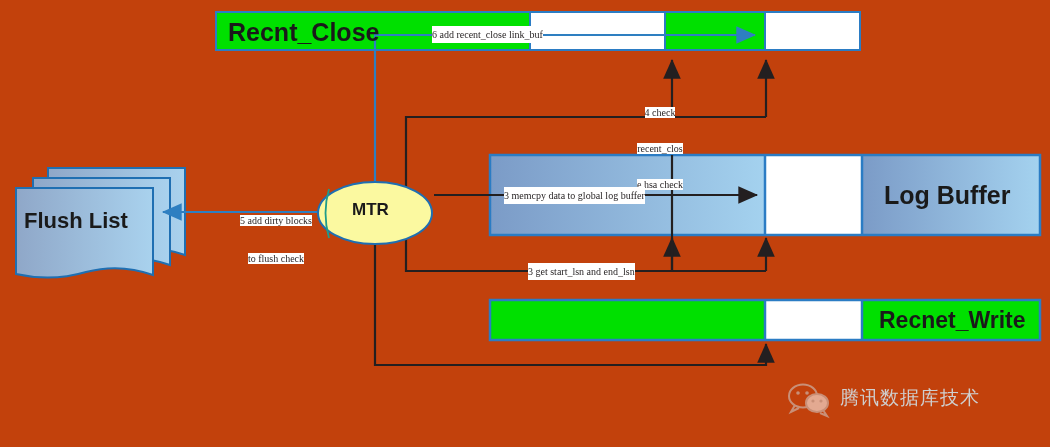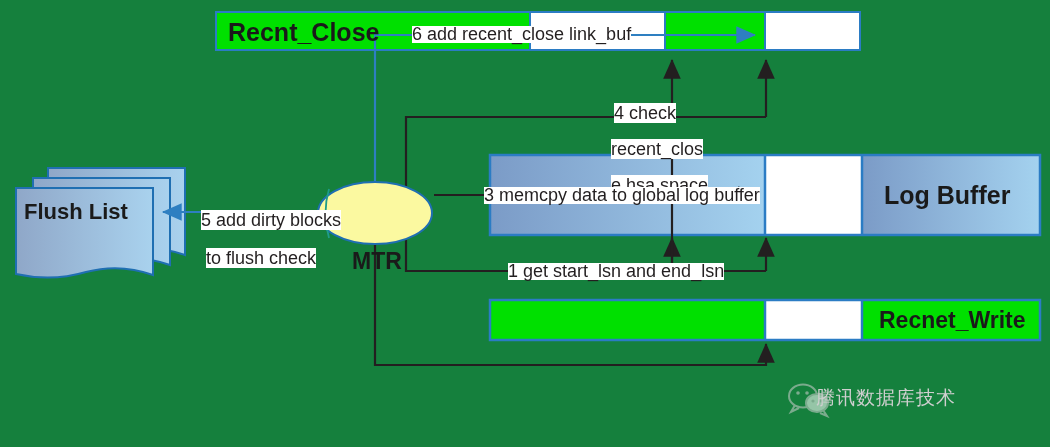--- a/index.html
+++ b/index.html
@@ -1,20 +1,20 @@
 <!DOCTYPE html>
 <html><head>
 <meta charset="utf-8">
 <style>
   html,body{margin:0;padding:0;background:#ffffff;}
   body{font-family:"Liberation Sans",sans-serif;}
-  #stage{position:relative;width:1050px;height:447px;background:#15803d;overflow:hidden;}
+  #stage{position:relative;width:1050px;height:447px;background:#c2410c;overflow:hidden;}
   #stage svg{position:absolute;left:0;top:0;width:1050px;height:447px;}
-  .lbl{position:absolute;background:#ffffff;color:#231f20;font-family:Liberation Sans, sans-serif;
-       font-size:18px;line-height:17px;white-space:pre;}
+  .lbl{position:absolute;background:#ffffff;color:#231f20;font-family:Liberation Serif, serif;
+       font-size:10px;line-height:17px;white-space:pre;margin-left:20px;}
   .lbl.ctr{text-align:center;}
   .bartext{position:absolute;font-weight:bold;color:#1a1a1a;font-family:"Liberation Sans",sans-serif;}
   .wm{position:absolute;color:#cfcfcf;font-size:19px;font-family:"DejaVu Sans",sans-serif;letter-spacing:1px;}
 </style>
 </head>
 <body>
 
 <div id="stage">
 
   <svg viewBox="0 0 1050 447">
@@ -119,37 +119,37 @@
       <circle cx="821" cy="401" r="1.6" fill="#cfcfcf"></circle>
     </g>
   </svg>
 
   <div class="bartext" style="left:228px;top:18px;font-size:25px;">Recnt_Close</div>
 
   <div class="bartext" style="left:879px;top:307px;font-size:23px;">Recnet_Write</div>
 
   <div class="bartext" style="left:884px;top:181px;font-size:25px;">Log Buffer</div>
 
-  <div class="bartext" style="left:24px;top:199px;font-size:22px;">Flush List</div>
+  <div class="bartext" style="left:24px;top:208px;font-size:22px;">Flush List</div>
 
-  <div class="bartext" style="left:352px;top:200px;font-size:23px;margin-top:48px;">MTR</div>
+  <div class="bartext" style="left:352px;top:200px;font-size:17px;">MTR</div>
 
   <div class="lbl" style="left:412px;top:26px;">6 add recent_close link_buf</div>
 
   <div class="lbl ctr" style="left:591px;top:86px;width:88px;line-height:18px;background:transparent;">
     <span style="background:#fff;text-align:right;">4 check</span><br>
     <span style="background:#fff;">recent_clos</span><br>
-    <span style="background:#fff;">e hsa space</span>
+    <span style="background:#fff;">e hsa check</span>
   </div>
 
   <div class="lbl" style="left:484px;top:187px;">3 memcpy data to global log buffer</div>
 
-  <div class="lbl" style="left:508px;top:263px;">1 get start_lsn and end_lsn</div>
+  <div class="lbl" style="left:508px;top:263px;">3 get start_lsn and end_lsn</div>
 
 
   <div class="lbl ctr" style="left:181px;top:192px;width:140px;line-height:19px;background:transparent;">
     <span style="background:#fff;text-align:center;">5 add dirty blocks</span><br>
     <span style="background:#fff;">to flush check</span>
   </div>
 
-  <div class="wm" style="left:816px;top:385px;text-align:center;">腾讯数据库技术</div>
+  <div class="wm" style="left:840px;top:385px;text-align:center;">腾讯数据库技术</div>
 
 </div>
 
 </body></html>

